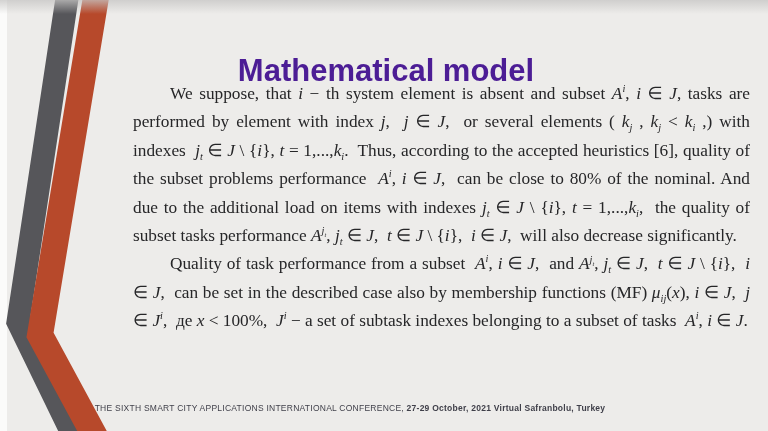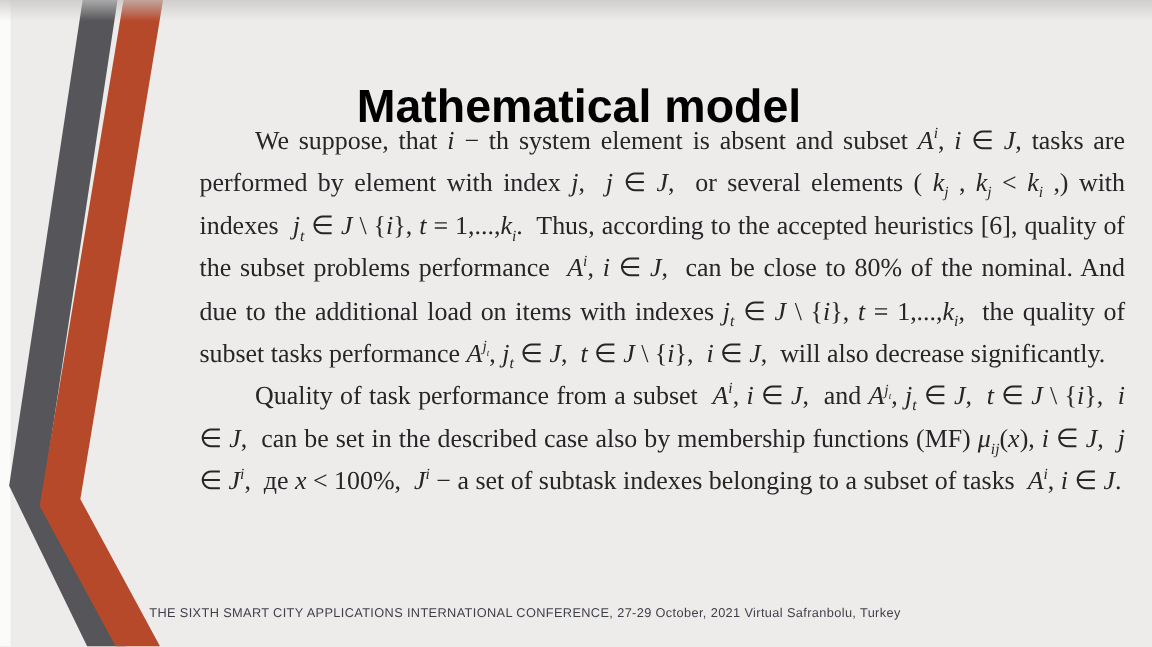--- a/index.html
+++ b/index.html
@@ -22,42 +22,42 @@
   }
   .stripes {
     position: absolute; left: 0; top: 0;
   }
   .slide-title {
     position: absolute; top: 32px; left: 30px; width: 712px;
     text-align: center;
     font-family: "Liberation Sans", sans-serif;
     font-weight: 700;
     font-size: 31px;
-    color: #000000;
+    color: #4c1d95;
   }
   .body-text {
     position: absolute; top: 80px; left: 133px; width: 617px;
     font-size: 17.3px;
     line-height: 28.4px;
     color: #262628;
     text-align: justify;
   }
   .body-text p { margin: 0; text-indent: 37px; }
   .body-text sup { font-size: 60%; line-height: 0; }
   .body-text sub { font-size: 60%; line-height: 0; }
   .footer {
     position: absolute; top: 403px; left: 0; width: 700px;
     text-align: center;
     font-family: "Liberation Sans", sans-serif;
     font-size: 8.5px;
     color: #3f3f49;
     letter-spacing: .25px;
   }
   .footer .conf { font-weight: 400; }
-  .footer .when { font-weight: 400; text-align: right; }
+  .footer .when { font-weight: 700; text-align: right; }
 </style>
 </head>
 <body>
 
 <div class="left-edge"></div>
 
 <svg class="stripes" width="768" height="431" viewBox="0 0 768 431">
   <path d="M 69 -15 L 18 322 L 86 462" fill="none" stroke-width="23" stroke="#56565a"></path>
   <path d="M 98 -15 L 40 335 L 112 468" fill="none" stroke-width="26" stroke="#b7492b"></path>
 </svg>

